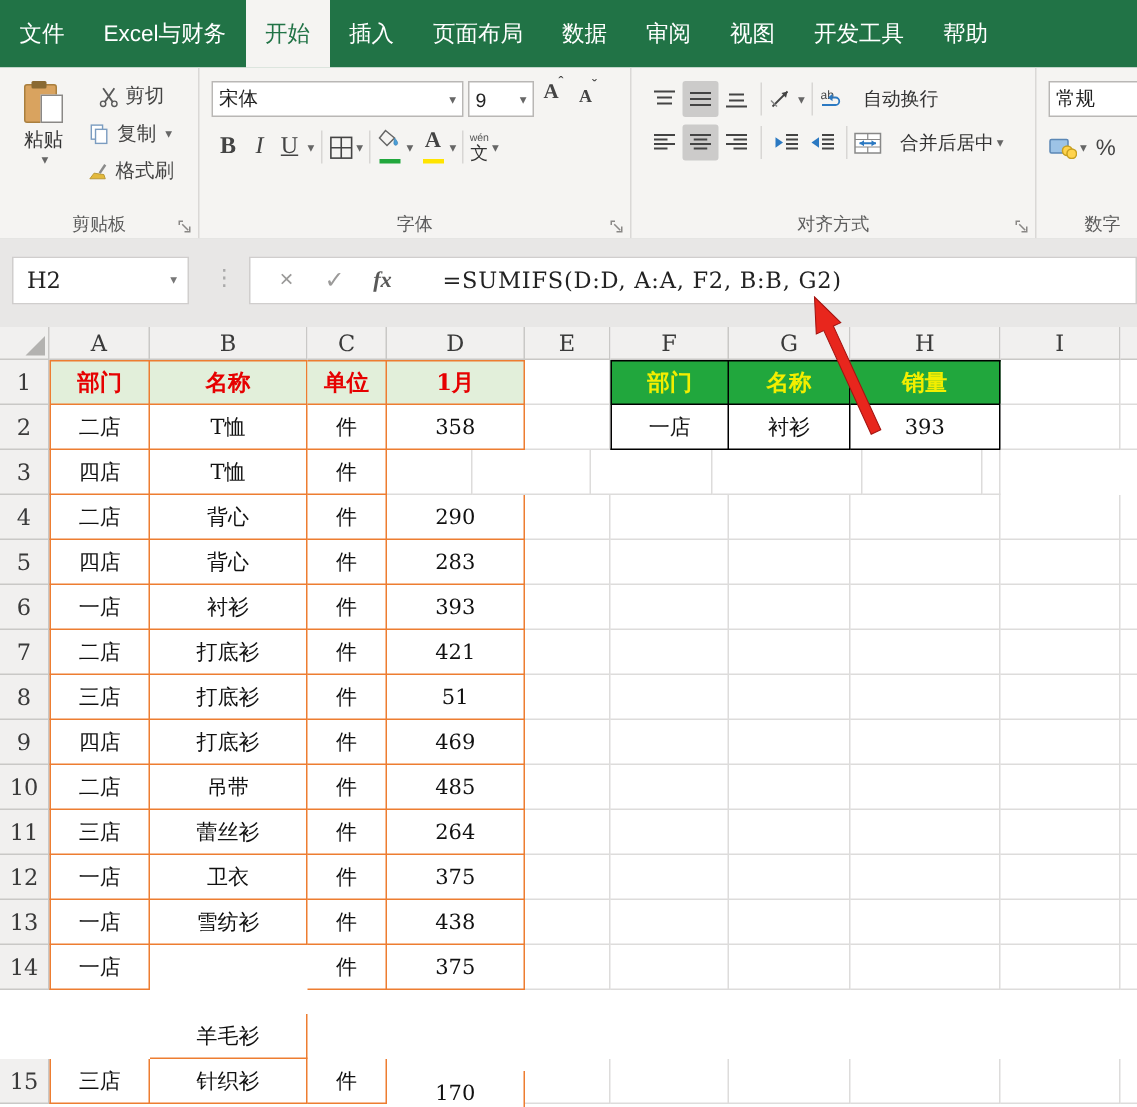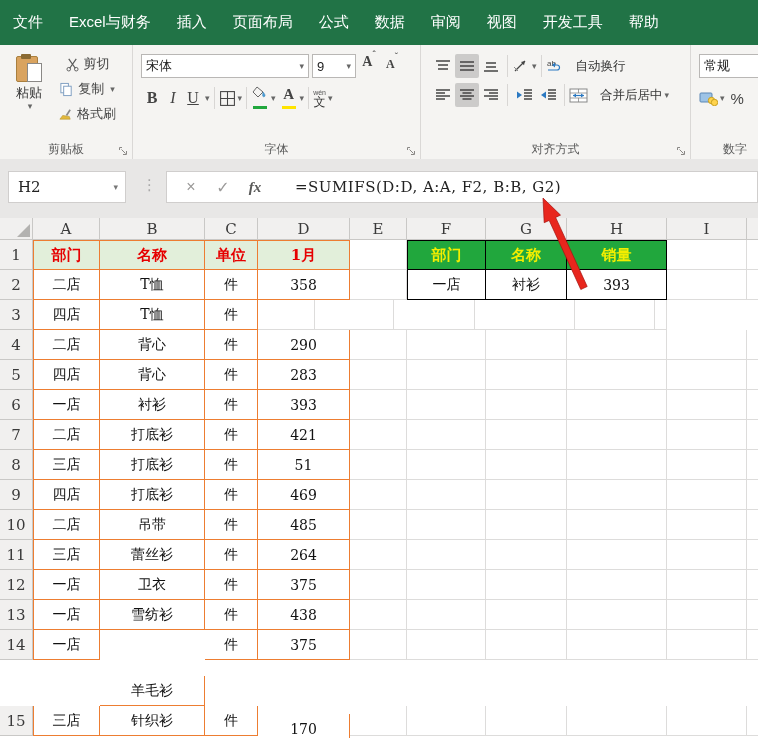--- a/index.html
+++ b/index.html
@@ -86,28 +86,28 @@
 </head>
 <body>
 
 <div class="tabbar">
   <div class="tab">
       <span>文件</span>
     </div>
   <div class="tab">
       <span>Excel与财务</span>
     </div>
+  <div class="tab active">
+      <span>开始</span>
+    </div>
   <div class="tab">
       <span>插入</span>
     </div>
   <div class="tab">
       <span>页面布局</span>
-    </div>
-  <div class="tab">
-      <span>公式</span>
     </div>
   <div class="tab">
       <span>数据</span>
     </div>
   <div class="tab">
       <span>审阅</span>
     </div>
   <div class="tab">
       <span>视图</span>
     </div>

